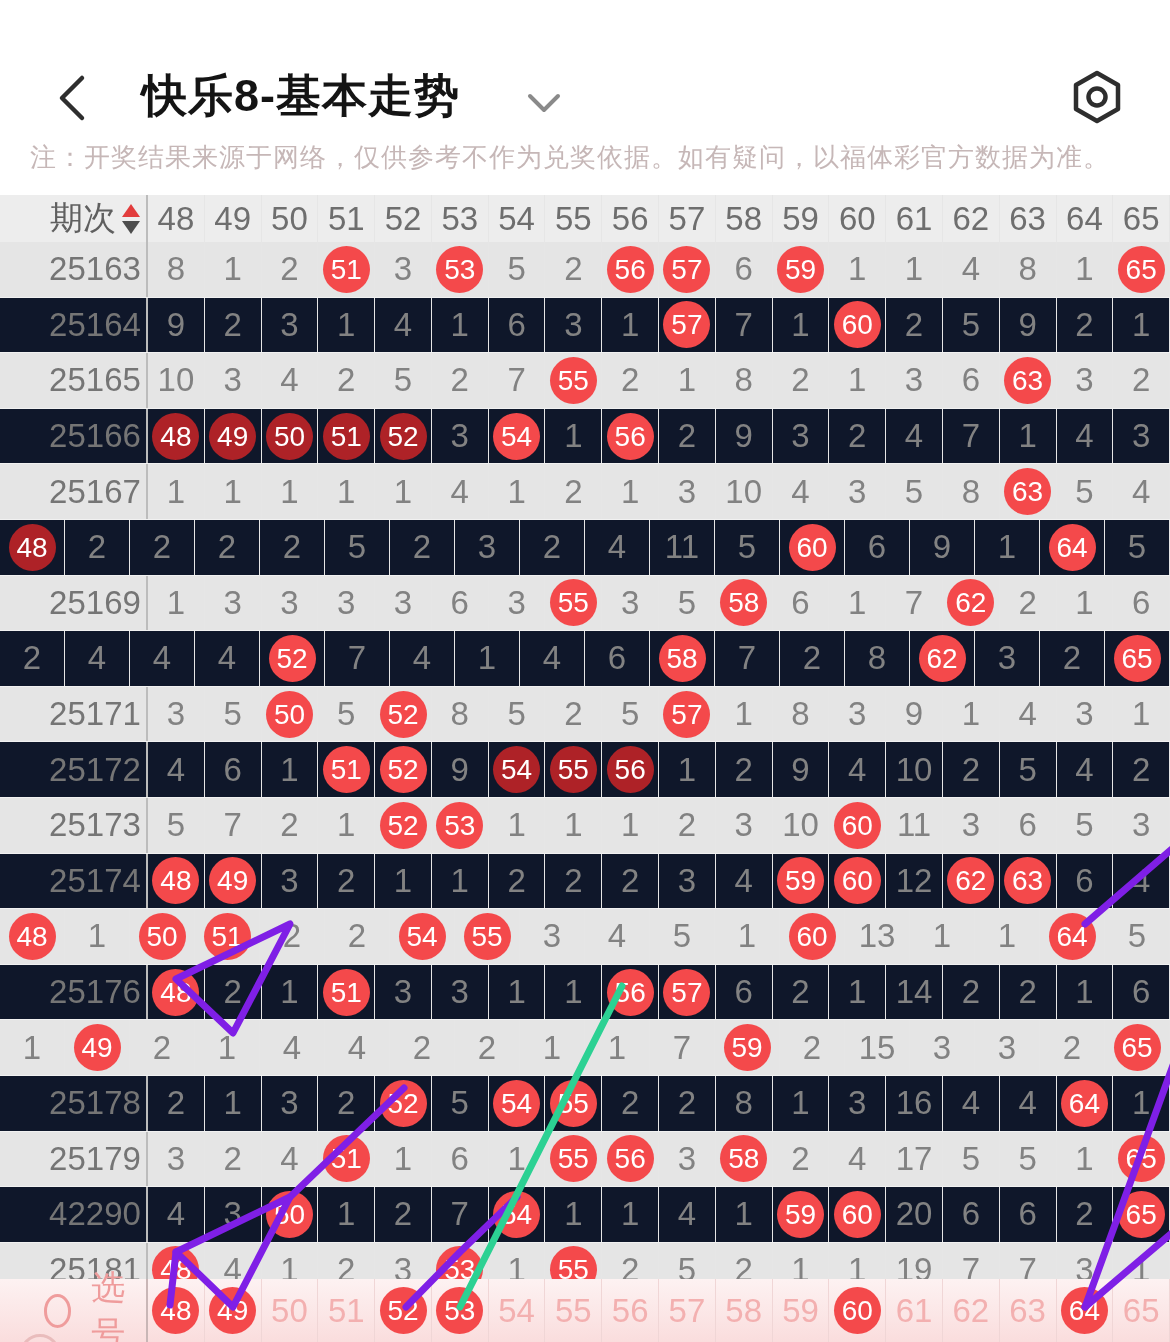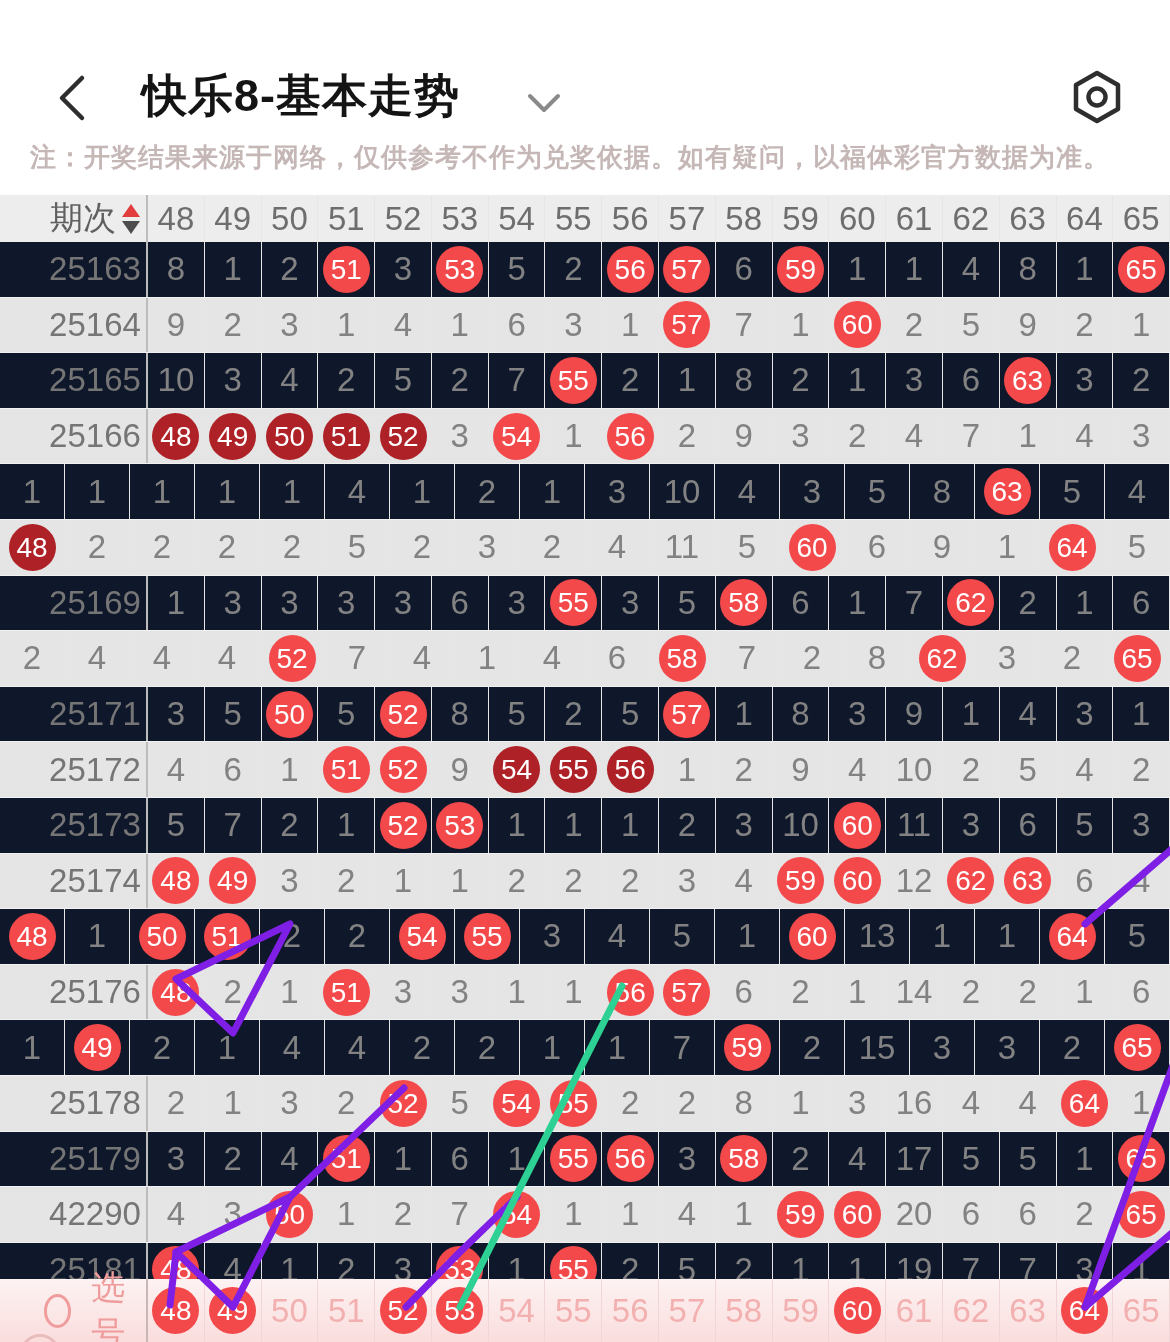--- a/index.html
+++ b/index.html
@@ -5,27 +5,27 @@
   html,body{margin:0;padding:0;background:#fff;}
   #app{position:relative;width:1170px;height:1342px;overflow:hidden;background:#fff;
        font-family:"Liberation Sans","DejaVu Sans",sans-serif;}
   
   .topbar{position:absolute;left:0;top:0;width:1170px;height:120px;background:#fff;margin-top:38px;}
   .back{position:absolute;left:52px;top:34px;width:40px;height:52px;cursor:pointer;}
   .page-title{position:absolute;left:142px;top:28px;font-size:45px;font-weight:bold;color:#141414;letter-spacing:1px;}
   .dd{position:absolute;left:524px;top:50px;width:40px;height:30px;cursor:pointer;}
   .settings{position:absolute;left:1068px;top:30px;width:58px;height:58px;cursor:pointer;}
   
-  .notice{position:absolute;left:30px;top:140px;width:1120px;font-size:26px;color:#c6b7b7;letter-spacing:1px;font-weight:bold;}
+  .notice{position:absolute;left:30px;top:140px;width:1120px;font-size:26px;color:#c6b7b7;letter-spacing:1px;}
   
   .table{position:absolute;left:0;top:195px;width:1170px;}
   .trow,.thead{display:flex;width:1170px;}
   .thead{height:47px;background:#ededed;}
-  .trow{height:54.6px;background:#e5e5e5;border-bottom:1px solid #f1f1f1;}
-  .trow.alt{background:#0f172a;}
+  .trow{height:54.6px;background:#0f172a;border-bottom:1px solid #f1f1f1;}
+  .trow.alt{background:#e5e5e5;}
   .pcell{flex:0 0 148px;display:flex;align-items:center;justify-content:center;
          font-size:33px;color:#757575;border-right:2px solid #bcbcbc;box-sizing:border-box;padding-left:44px;}
   .ncell{flex:1 1 0;display:flex;align-items:center;justify-content:center;
          font-size:33px;color:#828282;border-right:1px solid #e6e6e6;box-sizing:border-box;overflow:visible;}
   .thead .pcell{color:#5f5f5f;}
   .thead .ncell{color:#6e6e6e;}
   .sorticon{display:inline-flex;flex-direction:column;margin-left:6px;row-gap:4px;cursor:pointer;}
   .tri-up{width:0;height:0;border-left:9px solid transparent;border-right:9px solid transparent;border-bottom:13px solid #e23c3c;}
   .tri-down{width:0;height:0;border-left:9px solid transparent;border-right:9px solid transparent;border-top:13px solid #4d4d4d;}
   .ball{width:47px;height:47px;border-radius:50%;color:#fff;font-size:28px;line-height:47px;text-align:center;flex:none;}
@@ -208,20 +208,21 @@
           <div class="ncell">9</div>
           <div class="ncell">3</div>
           <div class="ncell">2</div>
           <div class="ncell">4</div>
           <div class="ncell">7</div>
           <div class="ncell">1</div>
           <div class="ncell">4</div>
           <div class="ncell">3</div>
         </div>
         <div class="trow alt">
+          <div class="pcell">25167</div>
           <div class="ncell">1</div>
           <div class="ncell">1</div>
           <div class="ncell">1</div>
           <div class="ncell">1</div>
           <div class="ncell">1</div>
           <div class="ncell">4</div>
           <div class="ncell">1</div>
           <div class="ncell">2</div>
           <div class="ncell">1</div>
           <div class="ncell">3</div>

